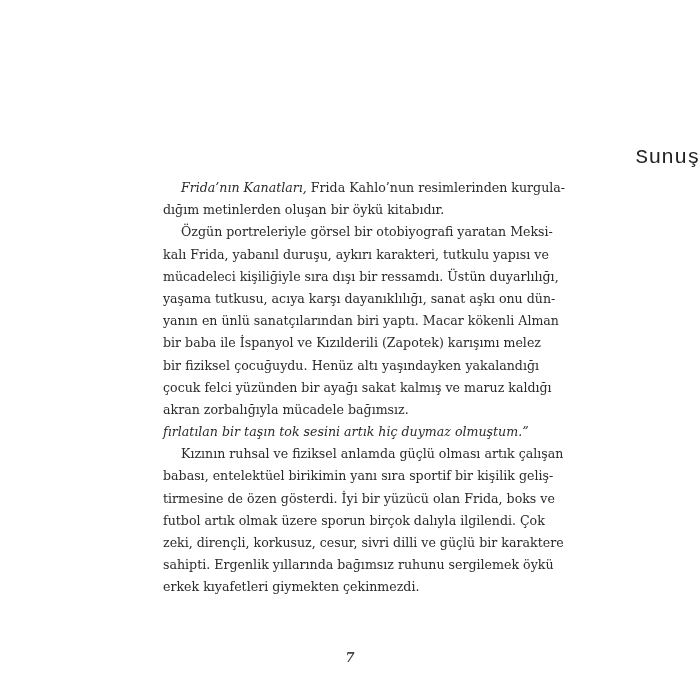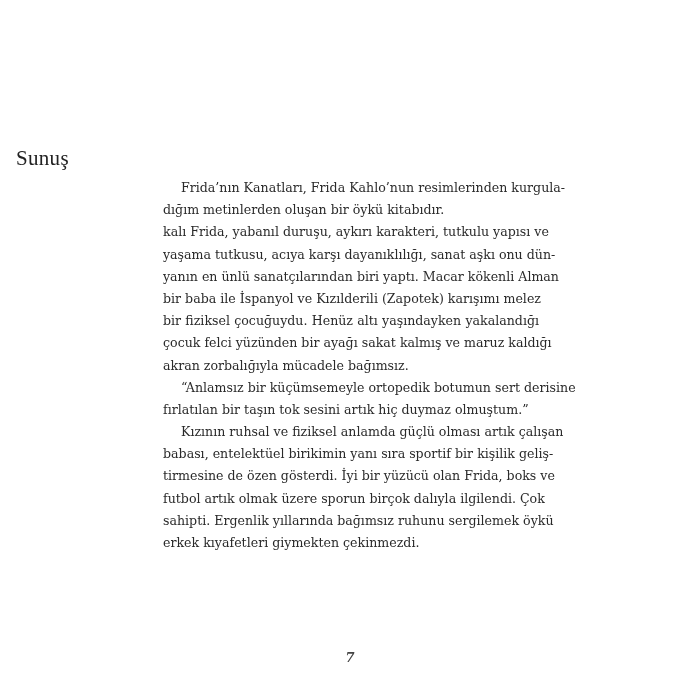--- a/index.html
+++ b/index.html
@@ -16,26 +16,25 @@
     .page {
       position: absolute;
       left: 0; top: 0;
       width: 700px; height: 700px;
       background: #ffffff;
     }
     .title {
       position: absolute;
       left: 0; right: 0;
       top: 146px;
-      text-align: left;
-      font-family: Liberation Serif, serif;
+      text-align: right;
+      font-family: Liberation Mono, monospace;
       font-size: 21px;
       color: #222222;
       letter-spacing: 0.3px;
-      margin-left: 16px;
     }
     .body-text {
       position: absolute;
       left: 163px;
       width: 376px;
       top: 177px;
       font-family: "DejaVu Serif", serif;
       font-size: 12.6px;
       line-height: 22.2px;
       color: #2a2a2a;
@@ -47,20 +46,21 @@
       text-align-last: justify;
       height: 22.2px;
     }
     .line.last {
       text-align-last: left;
     }
     .line.indent {
       padding-left: 18px;
     }
     .italic {
+      font-style: italic;
     }
     .page-number {
       position: absolute;
       left: 0; right: 0;
       top: 650px;
       text-align: center;
       font-family: "DejaVu Serif", serif;
       font-style: italic;
       font-weight: bold;
       font-size: 13px;
@@ -71,33 +71,35 @@
 <body>
 
 <div class="page">
   <div class="title">Sunuş</div>
 
   <div class="body-text">
 
     <span class="line indent"><span class="italic">Frida’nın Kanatları,</span><span> Frida Kahlo’nun resimlerinden kurgula-</span></span>
     <span class="line last">dığım metinlerden oluşan bir öykü kitabıdır.</span>
 
+    <span class="line indent">Özgün portreleriyle görsel bir otobiyografi yaratan Meksi-</span>
     <span class="line">kalı Frida, yabanıl duruşu, aykırı karakteri, tutkulu yapısı ve</span>
+    <span class="line">mücadeleci kişiliğiyle sıra dışı bir ressamdı. Üstün duyarlılığı,</span>
     <span class="line">yaşama tutkusu, acıya karşı dayanıklılığı, sanat aşkı onu dün-</span>
     <span class="line">yanın en ünlü sanatçılarından biri yaptı. Macar kökenli Alman</span>
     <span class="line">bir baba ile İspanyol ve Kızılderili (Zapotek) karışımı melez</span>
     <span class="line">bir fiziksel çocuğuydu. Henüz altı yaşındayken yakalandığı</span>
     <span class="line">çocuk felci yüzünden bir ayağı sakat kalmış ve maruz kaldığı</span>
     <span class="line last">akran zorbalığıyla mücadele bağımsız.</span>
 
-    <span class="line indent italic">“Anlamsız bir küçümsemeyle ortopedik botumun sert derisine</span>
     <span class="line last italic">fırlatılan bir taşın tok sesini artık hiç duymaz olmuştum.”</span>
 
     <span class="line indent">Kızının ruhsal ve fiziksel anlamda güçlü olması artık çalışan</span>
     <span class="line">babası, entelektüel birikimin yanı sıra sportif bir kişilik geliş-</span>
     <span class="line">tirmesine de özen gösterdi. İyi bir yüzücü olan Frida, boks ve</span>
     <span class="line">futbol artık olmak üzere sporun birçok dalıyla ilgilendi. Çok</span>
+    <span class="line">zeki, dirençli, korkusuz, cesur, sivri dilli ve güçlü bir karaktere</span>
     <span class="line">sahipti. Ergenlik yıllarında bağımsız ruhunu sergilemek öykü</span>
     <span class="line last">erkek kıyafetleri giymekten çekinmezdi.</span>
   </div>
 
   <div class="page-number">7</div>
 </div>
 
 </body></html>

